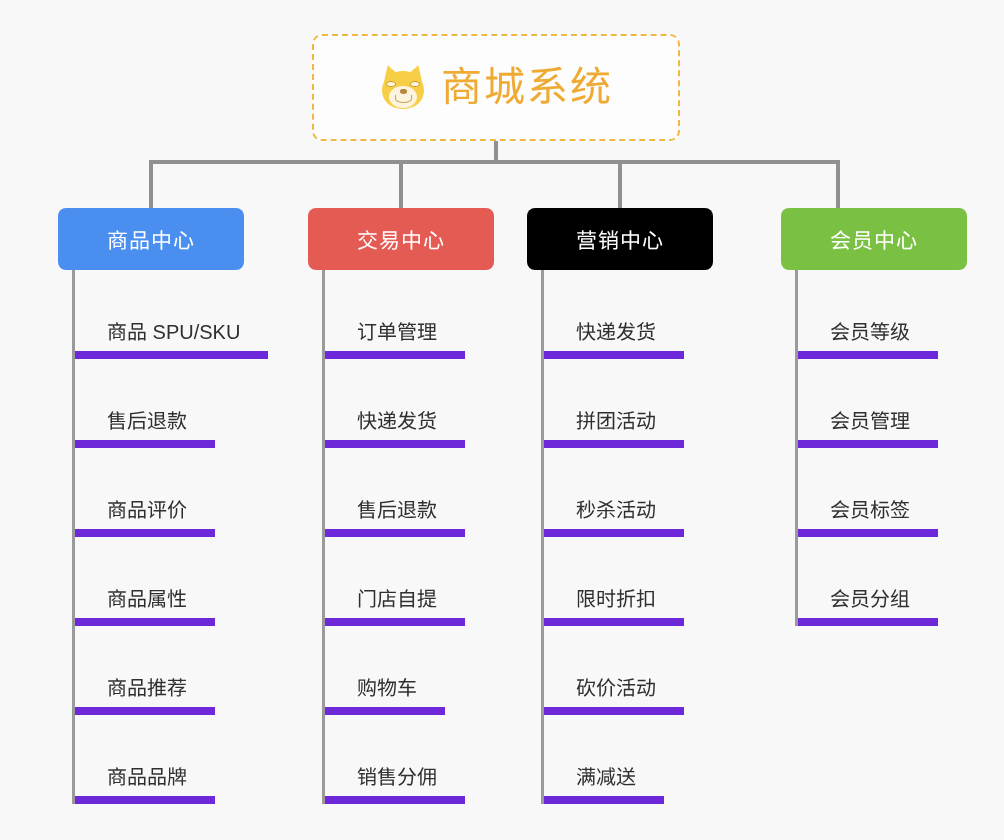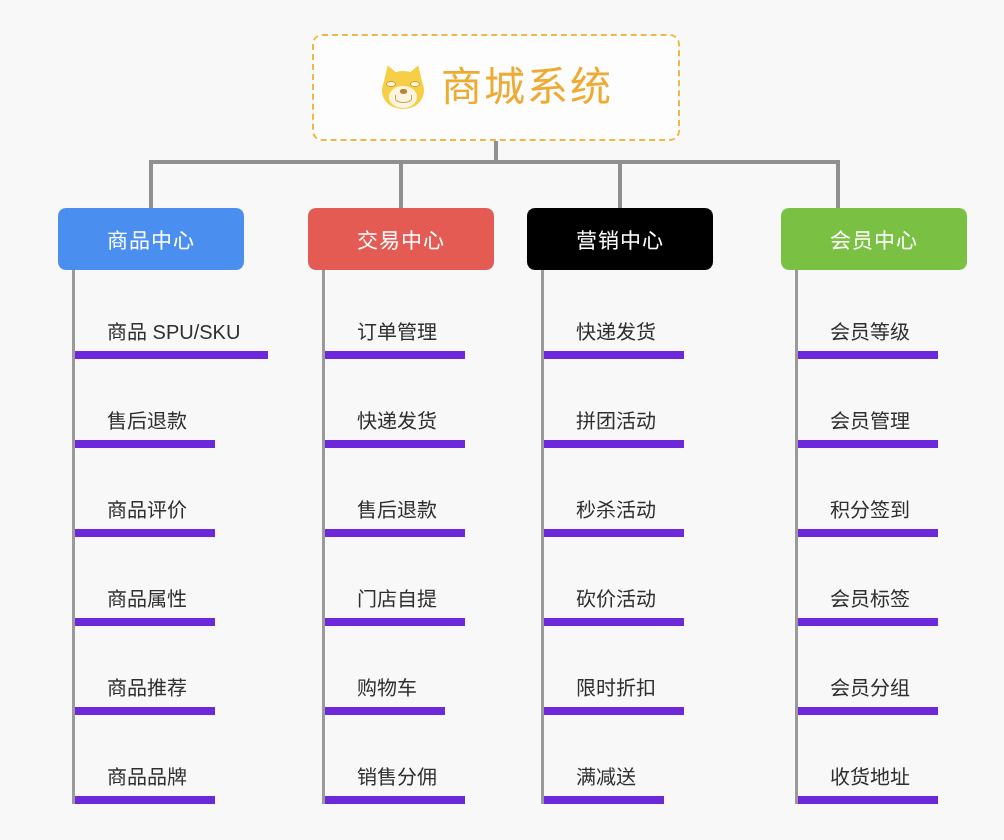--- a/index.html
+++ b/index.html
@@ -247,50 +247,44 @@
       <div class="branch-item">
         <span class="branch-item-label">快递发货</span>
       </div>
       <div class="branch-item">
         <span class="branch-item-label">拼团活动</span>
       </div>
       <div class="branch-item">
         <span class="branch-item-label">秒杀活动</span>
       </div>
       <div class="branch-item">
+        <span class="branch-item-label">限时折扣</span>
+      </div>
+      <div class="branch-item">
         <span class="branch-item-label">砍价活动</span>
-      </div>
-      <div class="branch-item">
-        <span class="branch-item-label">限时折扣</span>
       </div>
       <div class="branch-item">
         <span class="branch-item-label">满减送</span>
       </div>
     </div>
   </div>
 
   <div class="branch" id="branch-3">
     <div class="branch-header" style="background: rgb(122, 193, 67);">
       <span>会员中心</span>
     </div>
     <div class="branch-items">
       <div class="branch-item">
         <span class="branch-item-label">会员等级</span>
       </div>
       <div class="branch-item">
         <span class="branch-item-label">会员管理</span>
       </div>
       <div class="branch-item">
-        <span class="branch-item-label">积分签到</span>
-      </div>
-      <div class="branch-item">
         <span class="branch-item-label">会员标签</span>
       </div>
       <div class="branch-item">
         <span class="branch-item-label">会员分组</span>
       </div>
-      <div class="branch-item">
-        <span class="branch-item-label">收货地址</span>
-      </div>
     </div>
   </div>
 
 </div>
 
 </body></html>

